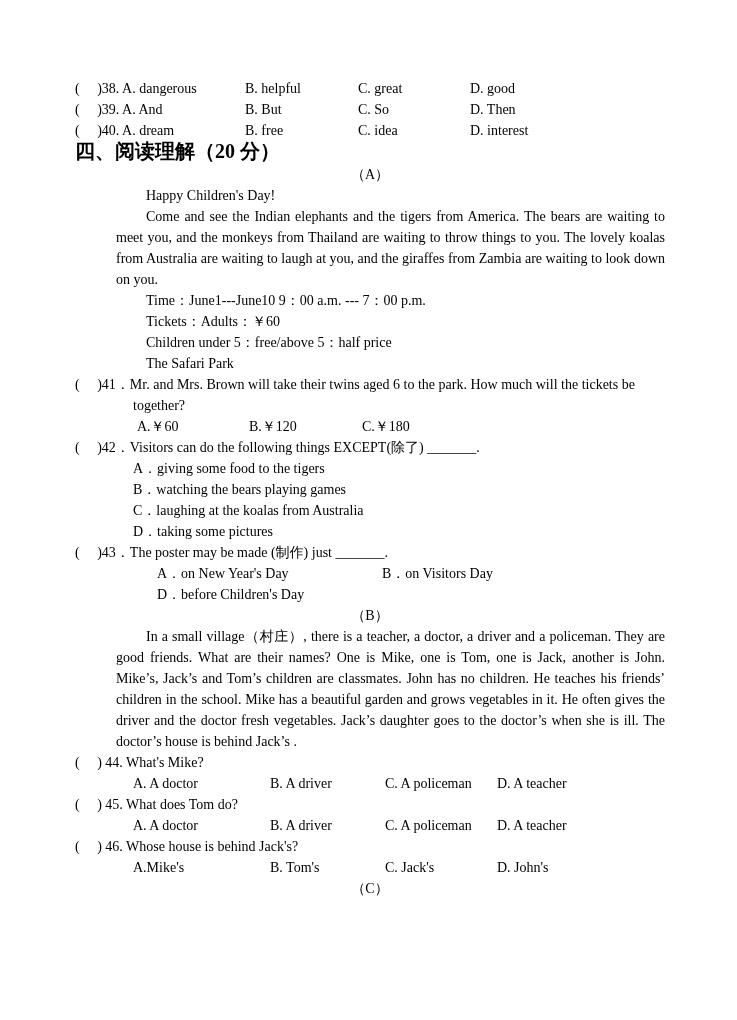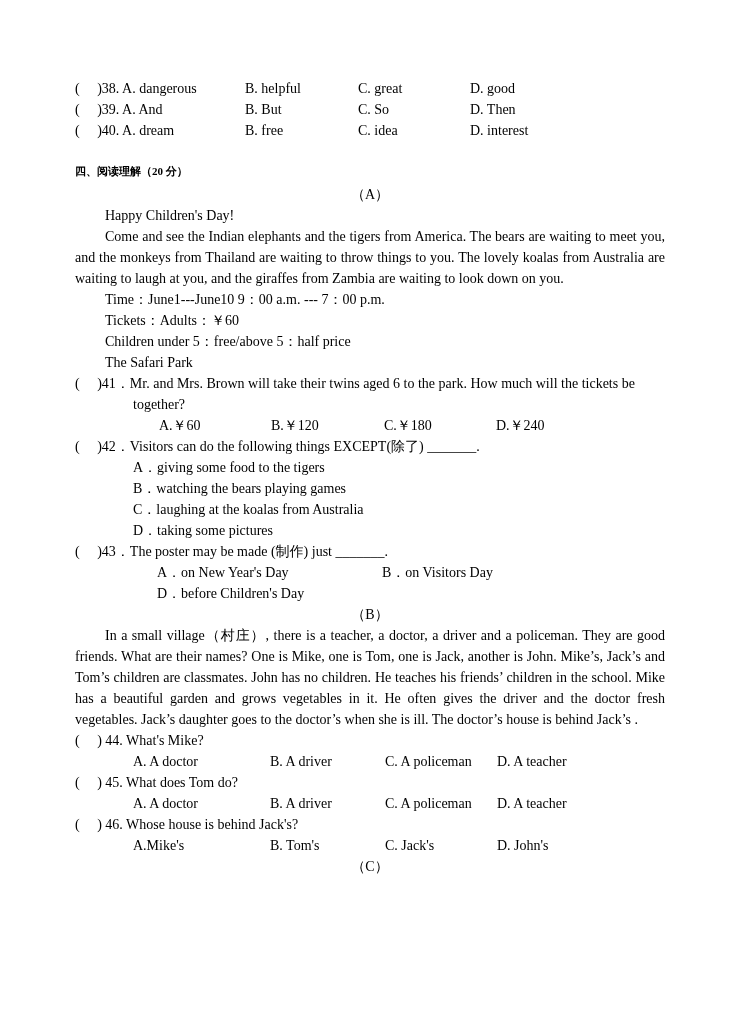--- a/index.html
+++ b/index.html
@@ -7,26 +7,26 @@
     width: 737px; height: 1020px;
     font-family: "Liberation Serif", "DejaVu Serif", serif;
     font-size: 14px; line-height: 21px; color: #000;
     overflow: hidden;
   }
   .page { padding: 78px 72px 0 75px; }
   p, div { margin: 0; padding: 0; }
   .pre { white-space: pre-wrap; }
   .grid { display: grid; }
   .cloze  { grid-template-columns: 170px 113px 112px 1fr; }
-  .opts4a { margin-left: 84px; grid-template-columns: 112px 113px 112px 1fr; }
+  .opts4a { margin-left: 62px; grid-template-columns: 112px 113px 112px 1fr; }
   .opts4b { margin-left: 58px; grid-template-columns: 137px 115px 112px 1fr; }
   .opts2  { margin-left: 82px; grid-template-columns: 225px 1fr; }
-  .heading { font-weight: bold; font-size: 11px; margin-top: 20px; margin-bottom: 2px; }
+  .heading { font-weight: bold; font-size: 20px; margin-top: 0; margin-bottom: 2px; }
   .center { text-align: center; }
-  .indent { text-indent: 30px; }
+  .indent { text-indent: 30px; margin-left: 41px; }
   .justify { text-align: justify; }
   .hang { padding-left: 58px; text-indent: -58px; }
   .optline { margin-left: 58px; }
 </style>
 </head>
 <body>
 
 <div class="page">
 
   <div class="grid cloze">
@@ -56,21 +56,20 @@
   <p class="indent pre">Time：June1---June10 9：00 a.m. --- 7：00 p.m.</p>
   <p class="indent pre">Tickets：Adults：￥60</p>
   <p class="indent pre">Children under 5：free/above 5：half price</p>
   <p class="indent pre">The Safari Park</p>
 
   <p class="hang pre">(     )41．Mr. and Mrs. Brown will take their twins aged 6 to the park. How much will the tickets be together?</p>
   <div class="grid opts4a">
     <span class="pre">A.￥60</span>
     <span class="pre">B.￥120</span>
     <span class="pre">C.￥180</span>
-    <span class="pre">D.￥240</span>
   </div>
 
   <p class="hang pre">(     )42．Visitors can do the following things EXCEPT(除了) _______.</p>
   <p class="optline pre">A．giving some food to the tigers</p>
   <p class="optline pre">B．watching the bears playing games</p>
   <p class="optline pre">C．laughing at the koalas from Australia</p>
   <p class="optline pre">D．taking some pictures</p>
 
   <p class="hang pre">(     )43．The poster may be made (制作) just _______.</p>
   <div class="grid opts2">

